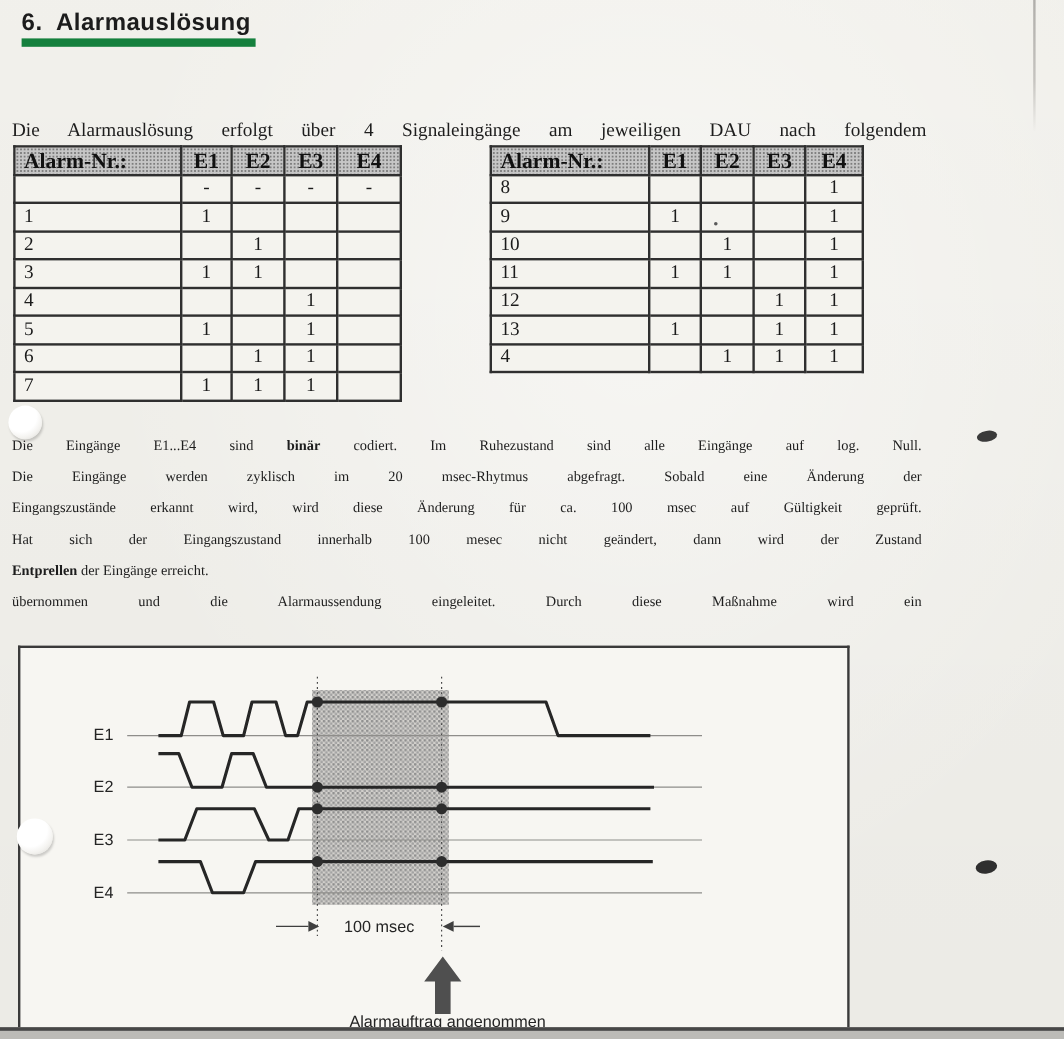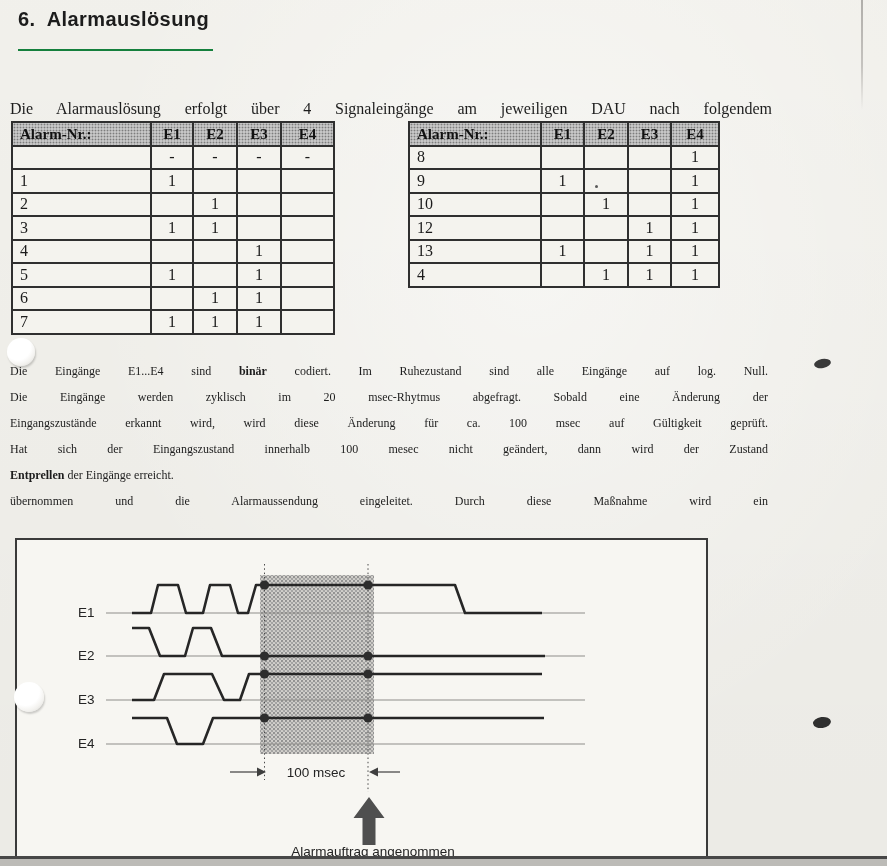--- a/index.html
+++ b/index.html
@@ -12,21 +12,21 @@
   body::before{content:"";position:absolute;inset:0;pointer-events:none;
     background:radial-gradient(ellipse at 60% 30%, rgba(255,255,255,.45), rgba(0,0,0,0) 60%),
                linear-gradient(180deg, rgba(0,0,0,.015), rgba(0,0,0,.04));}
   .abs{position:absolute;}
 
   
   #heading{
     left:18px;top:8px;
     font-family:"Liberation Sans",sans-serif;font-weight:bold;font-size:20px;
     color:#1c1c1c;letter-spacing:.4px;word-spacing:6px;
-    border-bottom:2px solid #15803d;padding:0 4px 18px 0;
+    border-bottom:7px solid #15803d;padding:0 4px 1px 0;
   }
 
   
   .para{line-height:23px;font-size:16px;color:#1d1d1d;}
   #intro{left:10px;top:53px;width:762px;margin-top:44px;}
   #bodypara{left:10px;top:358px;width:758px;font-size:12px;line-height:26px;}
   .pline{text-align:justify;text-align-last:justify;white-space:normal;}
   .pline.last{text-align:left;text-align-last:left;}
   .pline b{font-weight:bold;}
 
@@ -34,21 +34,21 @@
   table.alarm{
     position:absolute;border-collapse:collapse;table-layout:fixed;
     font-family:"Liberation Serif",serif;font-size:16px;color:#1b1b1b;
     background:#f4f3ee;
   }
   table.alarm th,table.alarm td{
     border:2px solid #2f2f2f;height:21.5px;padding:0;text-align:center;
     overflow:hidden;line-height:20px;
   }
   table.alarm th{
-    font-size:15px;font-weight:bold;
+    font-size:18px;font-weight:bold;
     background-color:#c6c6c6;
     background-image:radial-gradient(circle,#7d7d7d 0.8px,rgba(0,0,0,0) 1.1px);
     background-size:3px 3px;
     color:#111;
   }
   table.alarm .first{text-align:left;padding-left:7px;}
 
   
   #figure{
     left:15px;top:538px;width:693px;height:320px;
@@ -186,20 +186,27 @@
         <td>1</td>
       </tr>
       <tr>
         <td class="first">10</td>
         <td></td>
         <td>1</td>
         <td></td>
         <td>1</td>
       </tr>
       <tr>
+        <td class="first">11</td>
+        <td>1</td>
+        <td>1</td>
+        <td></td>
+        <td>1</td>
+      </tr>
+      <tr>
         <td class="first">12</td>
         <td></td>
         <td></td>
         <td>1</td>
         <td>1</td>
       </tr>
       <tr>
         <td class="first">13</td>
         <td>1</td>
         <td></td>

